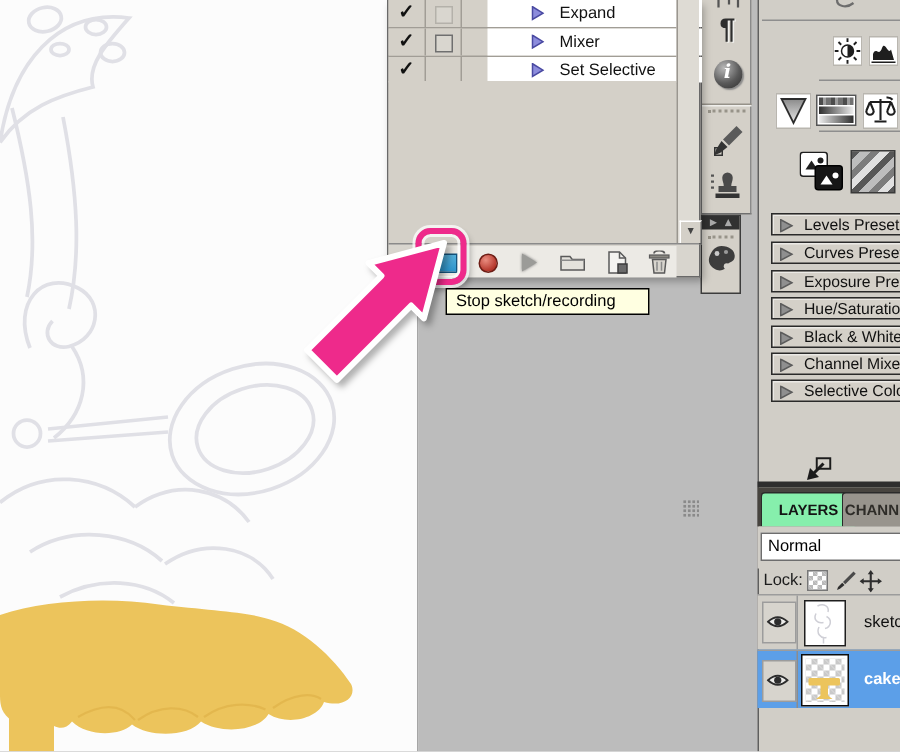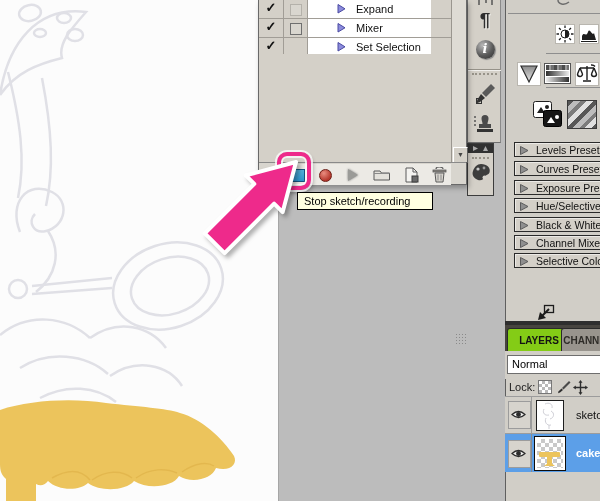--- a/index.html
+++ b/index.html
@@ -12,21 +12,21 @@
   #canvas-edge{left:278px;top:183px;width:1px;height:318px;background:#a6a6a6;}
   
   #actions{left:258px;top:0;width:209px;height:185px;background:var(--panel-gray,#d4d0c8);
     border:1px solid #696969;border-top:none;box-shadow:2px 3px 5px rgba(0,0,0,.28);box-sizing:border-box;}
   .act-row{position:absolute;left:0;width:192px;height:18px;border-bottom:1px solid #a19d96;}
   .act-check{position:absolute;left:0;top:0;width:24px;height:18px;background:var(--panel-gray,#d4d0c8);
     border-right:1px solid #a19d96;text-align:center;font-size:13px;font-weight:bold;color:#111;line-height:16px;}
   .act-modal{position:absolute;left:25px;top:0;width:23px;height:18px;background:var(--panel-gray,#d4d0c8);
     border-right:1px solid #a19d96;}
   .modal-box{position:absolute;left:6px;top:4px;width:10px;height:10px;background:#d9d6cf;}
-  .act-body{position:absolute;left:49px;top:0;width:123px;height:18px;background:#fff;}
+  .act-body{position:absolute;left:66px;top:0;width:143px;height:18px;background:#fff;}
   .act-tri{position:absolute;left:29px;top:4px;}
   .act-label{position:absolute;left:48px;top:3px;font-size:11px;color:#111;white-space:nowrap;}
   #act-fill{left:0;top:54px;width:192px;height:108px;background:var(--panel-gray,#d4d0c8);}
   #act-scroll{left:192px;top:0;width:15px;height:162px;background:#dedbd4;border-left:1px solid #9a968f;box-sizing:border-box;}
   #act-scroll-down{position:absolute;left:1px;top:147px;width:13px;height:14px;background:var(--panel-gray,#d4d0c8);
     border:1px solid #fff;border-right-color:#5c5c5c;border-bottom-color:#5c5c5c;
     font-size:7px;color:#444;text-align:center;line-height:13px;}
   #act-bar{left:0;top:162px;width:207px;height:22px;background:#d8d5ce;border-top:1px solid #8a8a8a;box-sizing:border-box;}
   #act-bar-light{position:absolute;left:25px;top:1px;width:167px;height:21px;background:#eceae5;}
   .abtn{position:absolute;top:4px;width:18px;height:15px;cursor:pointer;}
@@ -79,21 +79,21 @@
   .preset-row{position:absolute;left:8px;width:92px;height:15px;background:var(--panel-gray,#d4d0c8);
     border:1px solid #2a2a2a;box-shadow:inset 1px 1px 0 #eceae6;box-sizing:border-box;cursor:pointer;}
   .preset-tri{position:absolute;left:5px;top:3px;}
   .preset-label{position:absolute;left:21px;top:1px;font-size:10.5px;color:#111;white-space:nowrap;}
   
   #lp-darkline{left:505px;top:321px;width:95px;height:4px;background:#2e2e2e;}
   #tabbar{left:505px;top:325px;width:95px;height:26px;background:#47443f;}
   .tab{position:absolute;top:3px;height:23px;font-size:10px;font-weight:bold;
     text-align:center;line-height:23px;border:1px solid #2a2a2a;border-bottom:none;
     border-radius:3px 3px 0 0;box-sizing:border-box;cursor:pointer;white-space:nowrap;overflow:hidden;}
-  #tab-layers{left:2px;width:64px;background:#84cc16;color:#141414;}
+  #tab-layers{left:2px;width:64px;background:#86efac;color:#141414;}
   #tab-channels{left:56px;width:60px;background:#98948d;color:#2e2c28;}
   #blend-row{left:505px;top:351px;width:114px;height:28px;background:var(--dock-gray,#d1cec7);}
   #blend-select{position:absolute;left:2px;top:4px;width:95px;height:19px;background:#fff;
     border:1px solid #6e6e6e;font-size:11px;color:#000;line-height:17px;padding-left:4px;box-sizing:border-box;cursor:pointer;}
   #lock-row{left:505px;top:379px;width:95px;height:17px;padding-left:13px;}
   #lock-label{position:absolute;left:4px;top:2px;font-size:11px;color:#1c1c1c;}
   .lock-icon{position:absolute;top:1px;cursor:pointer;}
   #lock-transp{left:33px;width:12px;height:12px;border:1px solid #777;background:#fff;
     background-image:linear-gradient(45deg,#b9b9b9 25%,transparent 25%,transparent 75%,#b9b9b9 75%),
       linear-gradient(45deg,#b9b9b9 25%,transparent 25%,transparent 75%,#b9b9b9 75%);
@@ -234,21 +234,21 @@
     <div class="preset-row" style="top:180px;">
       <svg class="preset-tri" width="9" height="9">
           <polygon points="0.5,0.5 8,4.5 0.5,8.5" fill="#8f8f8f" stroke="#5c5c5c"></polygon>
         </svg>
       <span class="preset-label">Exposure Pres</span>
     </div>
     <div class="preset-row" style="top:198px;">
       <svg class="preset-tri" width="9" height="9">
           <polygon points="0.5,0.5 8,4.5 0.5,8.5" fill="#8f8f8f" stroke="#5c5c5c"></polygon>
         </svg>
-      <span class="preset-label">Hue/Selective</span>
+      <span class="preset-label">Hue/Saturatio</span>
     </div>
     <div class="preset-row" style="top:217px;">
       <svg class="preset-tri" width="9" height="9">
           <polygon points="0.5,0.5 8,4.5 0.5,8.5" fill="#8f8f8f" stroke="#5c5c5c"></polygon>
         </svg>
       <span class="preset-label">Black &amp; White</span>
     </div>
     <div class="preset-row" style="top:235px;">
       <svg class="preset-tri" width="9" height="9">
           <polygon points="0.5,0.5 8,4.5 0.5,8.5" fill="#8f8f8f" stroke="#5c5c5c"></polygon>
@@ -400,21 +400,21 @@
         <span class="act-label">Mixer</span>
       </div>
     </div>
     <div class="act-row" style="top:38px;height:17px;">
       <div class="act-check" style="height:17px;">✓</div>
       <div class="act-modal" style="height:17px;"></div>
       <div class="act-body" style="height:17px;">
         <svg class="act-tri" width="9" height="10">
           <polygon points="1,0.5 8,4.8 1,9" fill="#8c8cdc" stroke="#4a4aa2"></polygon>
         </svg>
-        <span class="act-label">Set Selection</span>
+        <span class="act-label">Set Selective</span>
       </div>
     </div>
     <div class="abs" id="act-fill"></div>
 
     <div class="abs" id="act-scroll">
       <div id="act-scroll-down">▼</div>
     </div>
 
     <div class="abs" id="act-bar">
       <div id="act-bar-light"></div>

